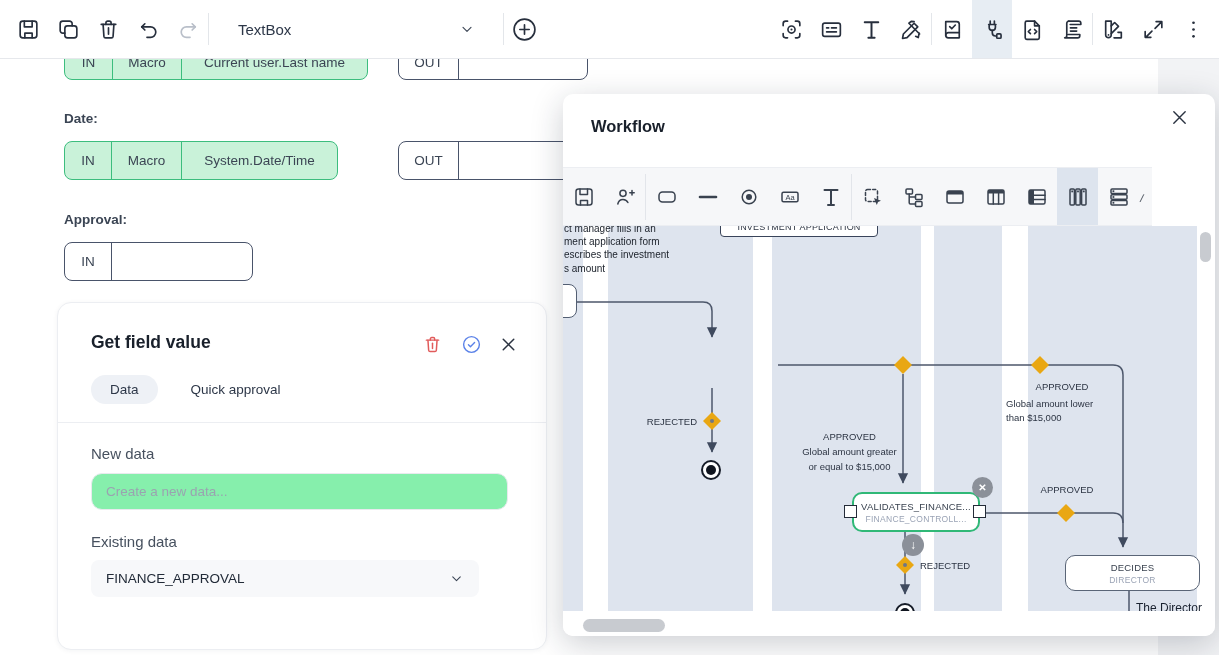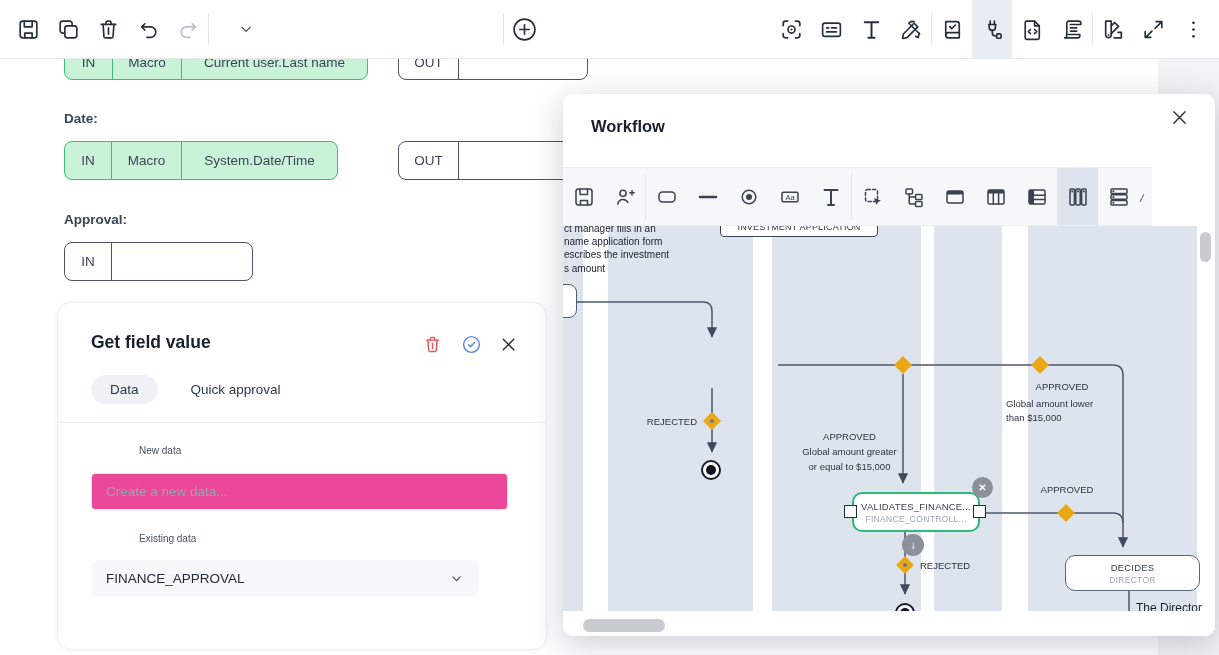--- a/index.html
+++ b/index.html
@@ -45,23 +45,23 @@
   #card { left:57px; top:302px; width:490px; height:348px; background:#fff;
     border:1px solid #eceef2; border-radius:14px; box-shadow:0 1px 5px rgba(20,30,50,.05); }
   #card-title { left:33px; top:29px; font-size:17.5px; font-weight:700; color:#19202b; }
   .card-ic { position:absolute; top:29px; width:24px; height:24px; display:flex;
     align-items:center; justify-content:center; cursor:pointer; }
   .card-ic svg { width:21px; height:21px; fill:none; stroke-linecap:round; stroke-linejoin:round; }
   #tabs { left:33px; top:72px; display:flex; align-items:center; gap:14px; }
   .tab { font-size:13.5px; color:#2d3748; padding:7px 19px; border-radius:17px; cursor:pointer; }
   .tab.active { background:#eef1f6; }
   #card-divider { left:0; top:119px; width:488px; height:1px; background:#eceef2; }
-  .fieldlabel { font-size:10px; color:#47515f;margin-left:48px; }
-  #newdata-input { left:33px; top:170px; width:417px; height:37px; background:#ec4899;
-    border:1px solid #e8eaee; border-radius:4px; font-size:13.5px; color:#2d3748;
+  .fieldlabel { font-size:15px; color:#47515f; }
+  #newdata-input { left:33px; top:170px; width:417px; height:37px; background:#86efac;
+    border:1px solid #e8eaee; border-radius:11px; font-size:13.5px; color:#2d3748;
     padding:0 14px; font-family:"Liberation Sans",sans-serif; }
   #newdata-input::placeholder { color:#9aa3b0; }
   #existing-select { left:33px; top:257px; width:388px; height:37px; background:#f7f8fa;
     border-radius:8px; display:flex; align-items:center; padding:0 15px; cursor:pointer; }
   #existing-select .val { flex:1; font-size:13.5px; color:#222b38; }
   #existing-select svg { width:15px; height:15px; stroke:#3b4554; stroke-width:1.7; fill:none;
     stroke-linecap:round; stroke-linejoin:round; }
 
   
   #modal { left:563px; top:94px; width:652px; height:542px; background:#fff; border-radius:10px;
@@ -210,20 +210,21 @@
       </svg>
   </div>
   <div class="ticon disabled">
     <svg viewBox="0 0 24 24">
         <path d="M18.5 9.5H10a5 5 0 0 0 0 10h3.5"></path>
         <path d="M15.5 6.5l3 3-3 3"></path>
       </svg>
   </div>
   <div class="tsep"></div>
   <div id="elem-select">
+    <span class="val">TextBox</span>
     <svg viewBox="0 0 24 24">
         <path d="M6 9.5l6 6 6-6"></path>
       </svg>
   </div>
   <div class="tsep"></div>
   <div class="ticon">
     <svg viewBox="0 0 24 24">
         <circle cx="12" cy="12" r="10"></circle>
         <path d="M12 7.5v9M7.5 12h9"></path>
       </svg>
@@ -456,21 +457,21 @@
       <g>
         <circle cx="148" cy="244" r="9" fill="#fff" stroke="#161c28" stroke-width="2"></circle>
         <circle cx="148" cy="244" r="5" fill="#10151f"></circle>
         <circle cx="342" cy="387" r="9" fill="#fff" stroke="#161c28" stroke-width="2"></circle>
         <circle cx="342" cy="387" r="5" fill="#10151f"></circle>
       </g>
     </svg>
 
     <div id="note-block">
       <div>ct manager fills in an</div>
-      <div>name application form</div>
+      <div>ment application form</div>
       <div>escribes the investment</div>
       <div>s amount</div>
     </div>
 
     <div id="inv-box">INVESTMENT APPLICATION</div>
     <div id="start-stub"></div>
 
 
     <div class="wnode selected" style="left:289px;top:266px;width:128px;height:40px;">
       <div class="nt">VALIDATES_FINANCE...</div>

